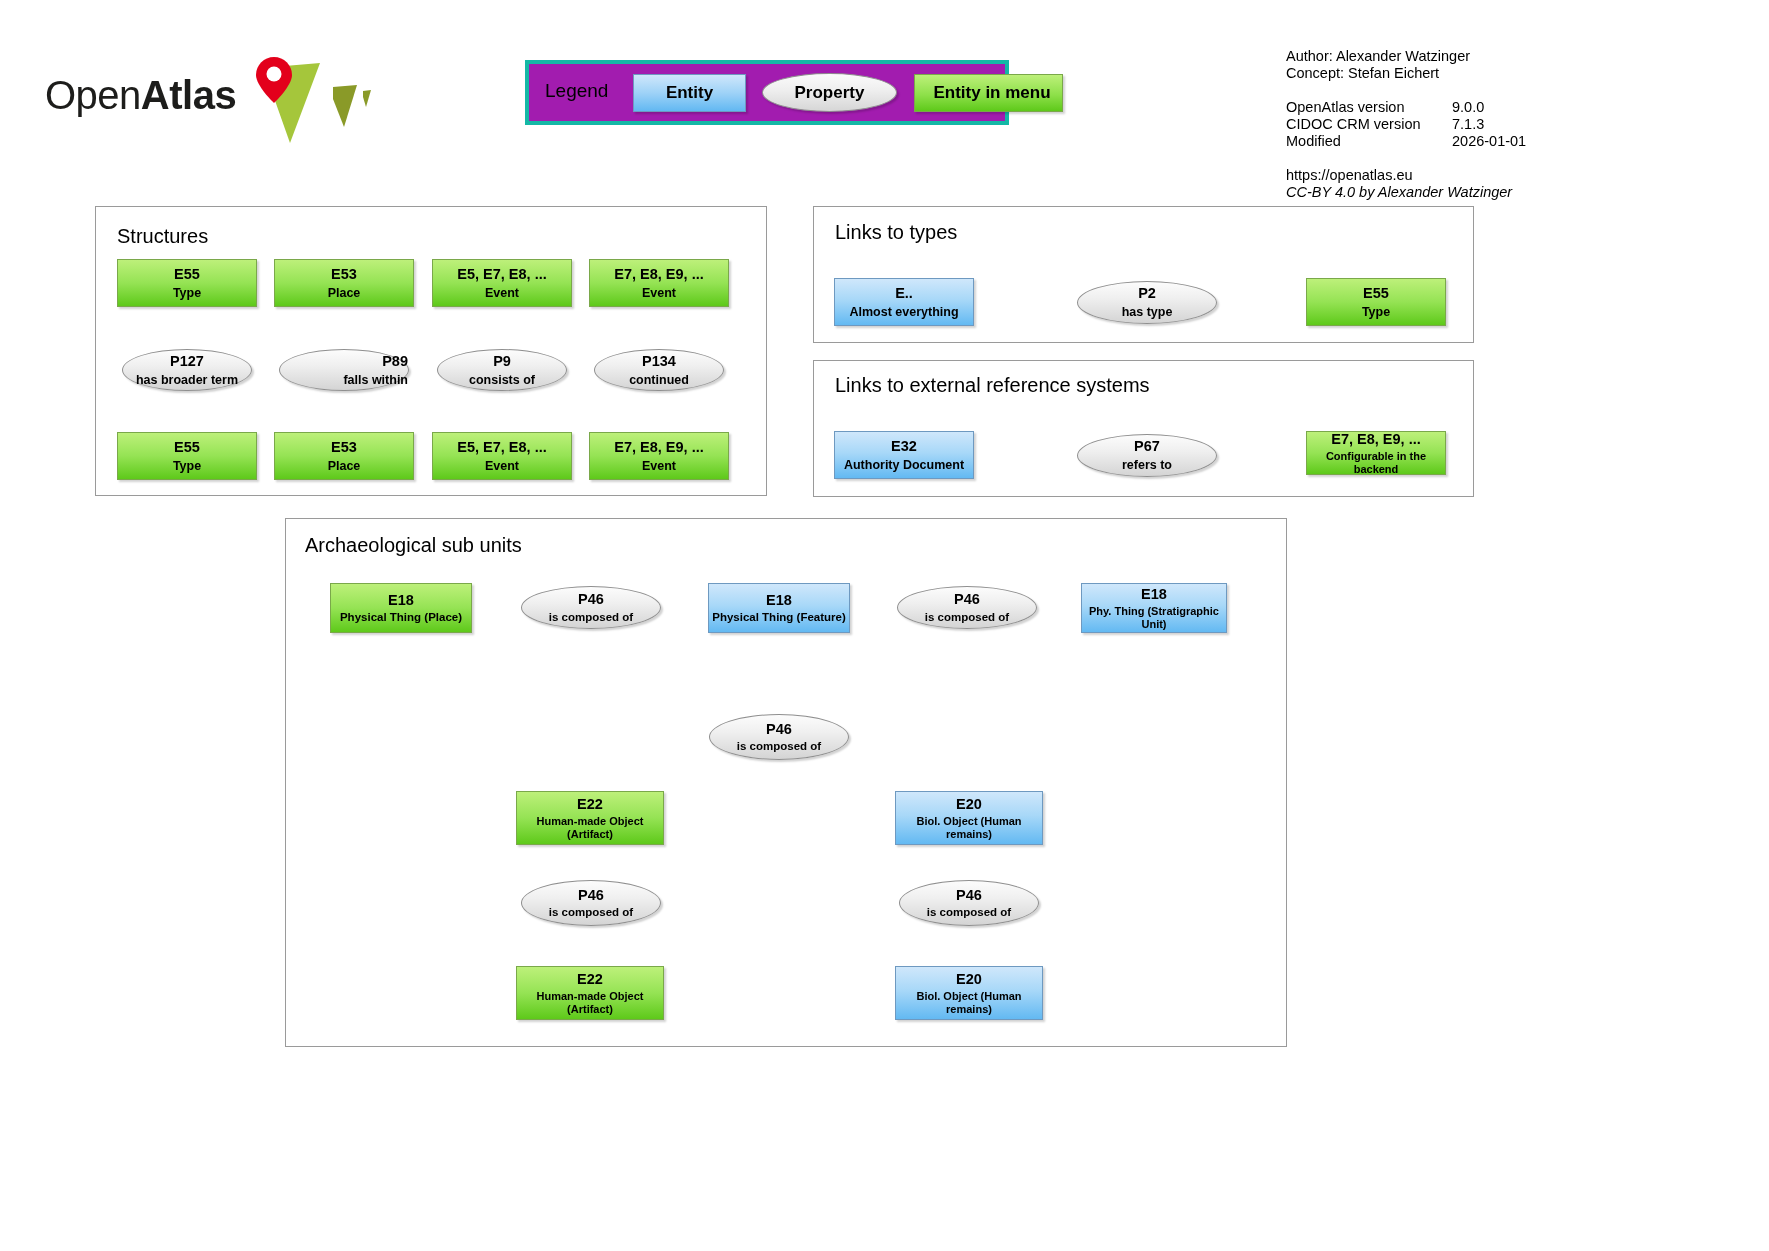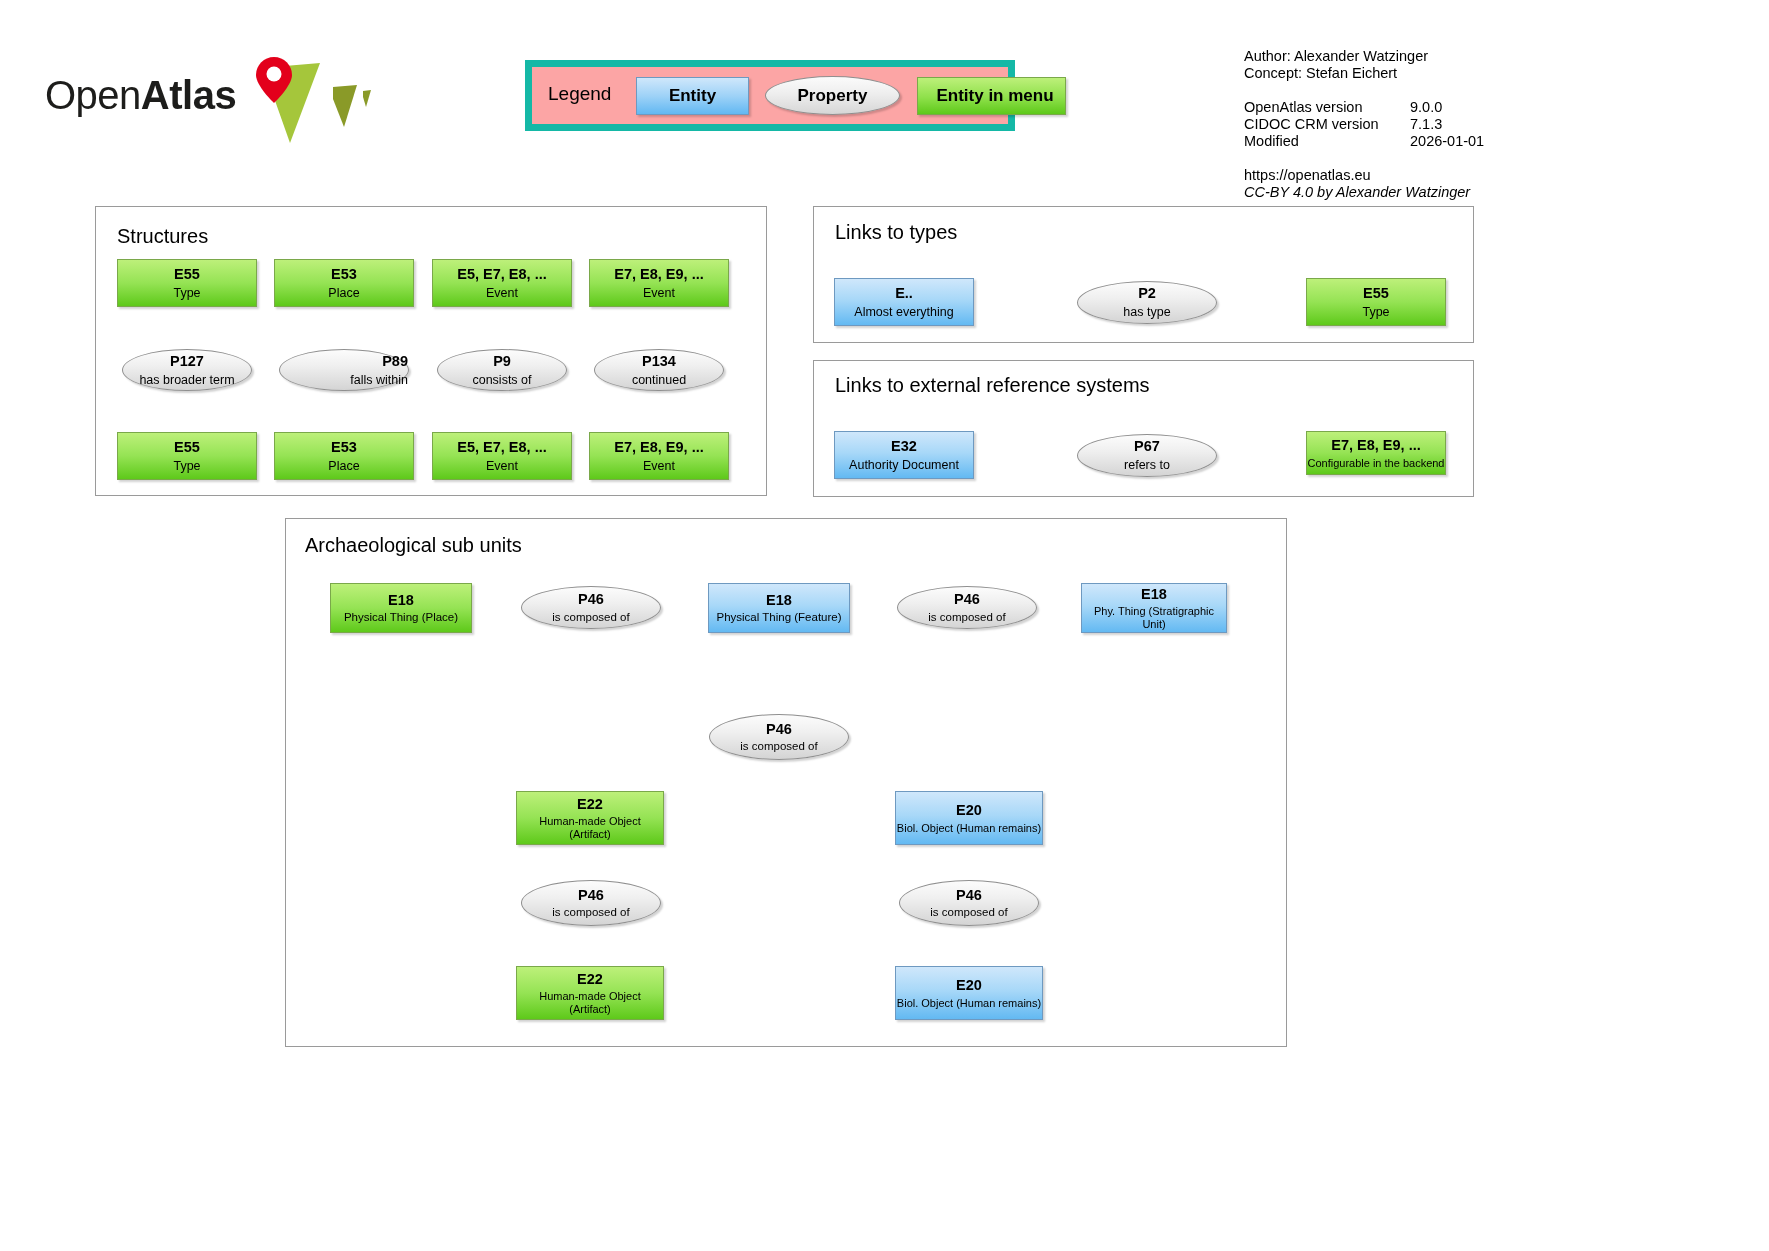--- a/index.html
+++ b/index.html
@@ -6,48 +6,48 @@
   body{width:1769px;height:1251px;position:relative;font-family:"Liberation Sans",sans-serif;color:#000;}
   #canvas{position:absolute;left:0;top:0;width:1769px;height:1251px;}
 
   
   .logo{position:absolute;left:45px;top:55px;width:320px;height:90px;}
   .logo-text{position:absolute;left:0;top:18px;font-size:40px;letter-spacing:-0.5px;color:#1d1d1b;white-space:nowrap;}
   .logo-text b{font-weight:bold;}
   .logo-text span.light{font-weight:normal;}
 
   
-  .legend-box{position:absolute;left:525px;top:60px;width:476px;height:57px;border:7px solid #14b8a6;background:#fca5a5;}
+  .legend-box{position:absolute;left:525px;top:60px;width:476px;height:57px;border:4px solid #14b8a6;background:#a21caf;}
   .legend-label{position:absolute;left:16px;top:16px;font-size:19px;}
   .legend-entity{position:absolute;left:104px;top:10px;width:111px;height:36px;
      border:1px solid #6e99c0;background:linear-gradient(to bottom,#cfe7fb 0%,#9ed2f7 50%,#62b8f2 100%);
      display:flex;align-items:center;justify-content:center;font-weight:bold;font-size:17px;}
   .legend-prop{position:absolute;left:233px;top:9px;width:133px;height:37px;border-radius:50%;
      border:1px solid #8f8f8f;background:linear-gradient(to bottom,#fbfbfb 0%,#eeeeee 45%,#d6d6d6 100%);
      display:flex;align-items:center;justify-content:center;font-weight:bold;font-size:17px;}
   .legend-menu{position:absolute;left:385px;top:10px;width:140px;height:36px;
      border:1px solid #7aa84a;background:linear-gradient(to bottom,#bdf07a 0%,#8ee04a 55%,#5ec91a 100%);
      display:flex;align-items:center;justify-content:center;font-weight:bold;font-size:17px;padding-left:7px;}
 
   
   .meta{position:absolute;left:1244px;top:48px;font-size:14.5px;line-height:17px;white-space:nowrap;}
-  .meta .row{position:relative;height:17px;}
+  .meta .row{position:relative;height:17px;margin-left:42px;}
   .meta .val{position:absolute;left:166px;top:0;}
   .meta .gap{height:17px;}
   .meta .cc{font-style:italic;}
 
   
   .frame{position:absolute;border:1px solid #9a9a9a;background:#fff;}
   .frame-title{position:absolute;font-size:20px;color:#000;}
 
   
   .node{position:absolute;box-sizing:border-box;display:flex;flex-direction:column;
         align-items:center;justify-content:center;text-align:center;line-height:1.15;}
   .node .t1{font-weight:bold;font-size:14.5px;}
-  .node .t2{font-size:12.5px;margin-top:3px;}
+  .node .t2{font-size:12.5px;margin-top:3px;font-weight:bold;}
   .ent{border:1px solid #6e99c0;background:linear-gradient(to bottom,#cfe7fb 0%,#a8d8f8 45%,#63b9f2 100%);}
   .men{border:1px solid #7aa84a;background:linear-gradient(to bottom,#bdf07a 0%,#95e354 50%,#5ec91a 100%);}
   .prop{border:1px solid #8f8f8f;border-radius:50%;
         background:linear-gradient(to bottom,#fcfcfc 0%,#efefef 40%,#d4d4d4 100%);}
   .sh{box-shadow:2px 2px 2px rgba(0,0,0,0.18);}
 </style>
 </head>
 <body>
 
 <svg id="canvas" xmlns="http://www.w3.org/2000/svg">

